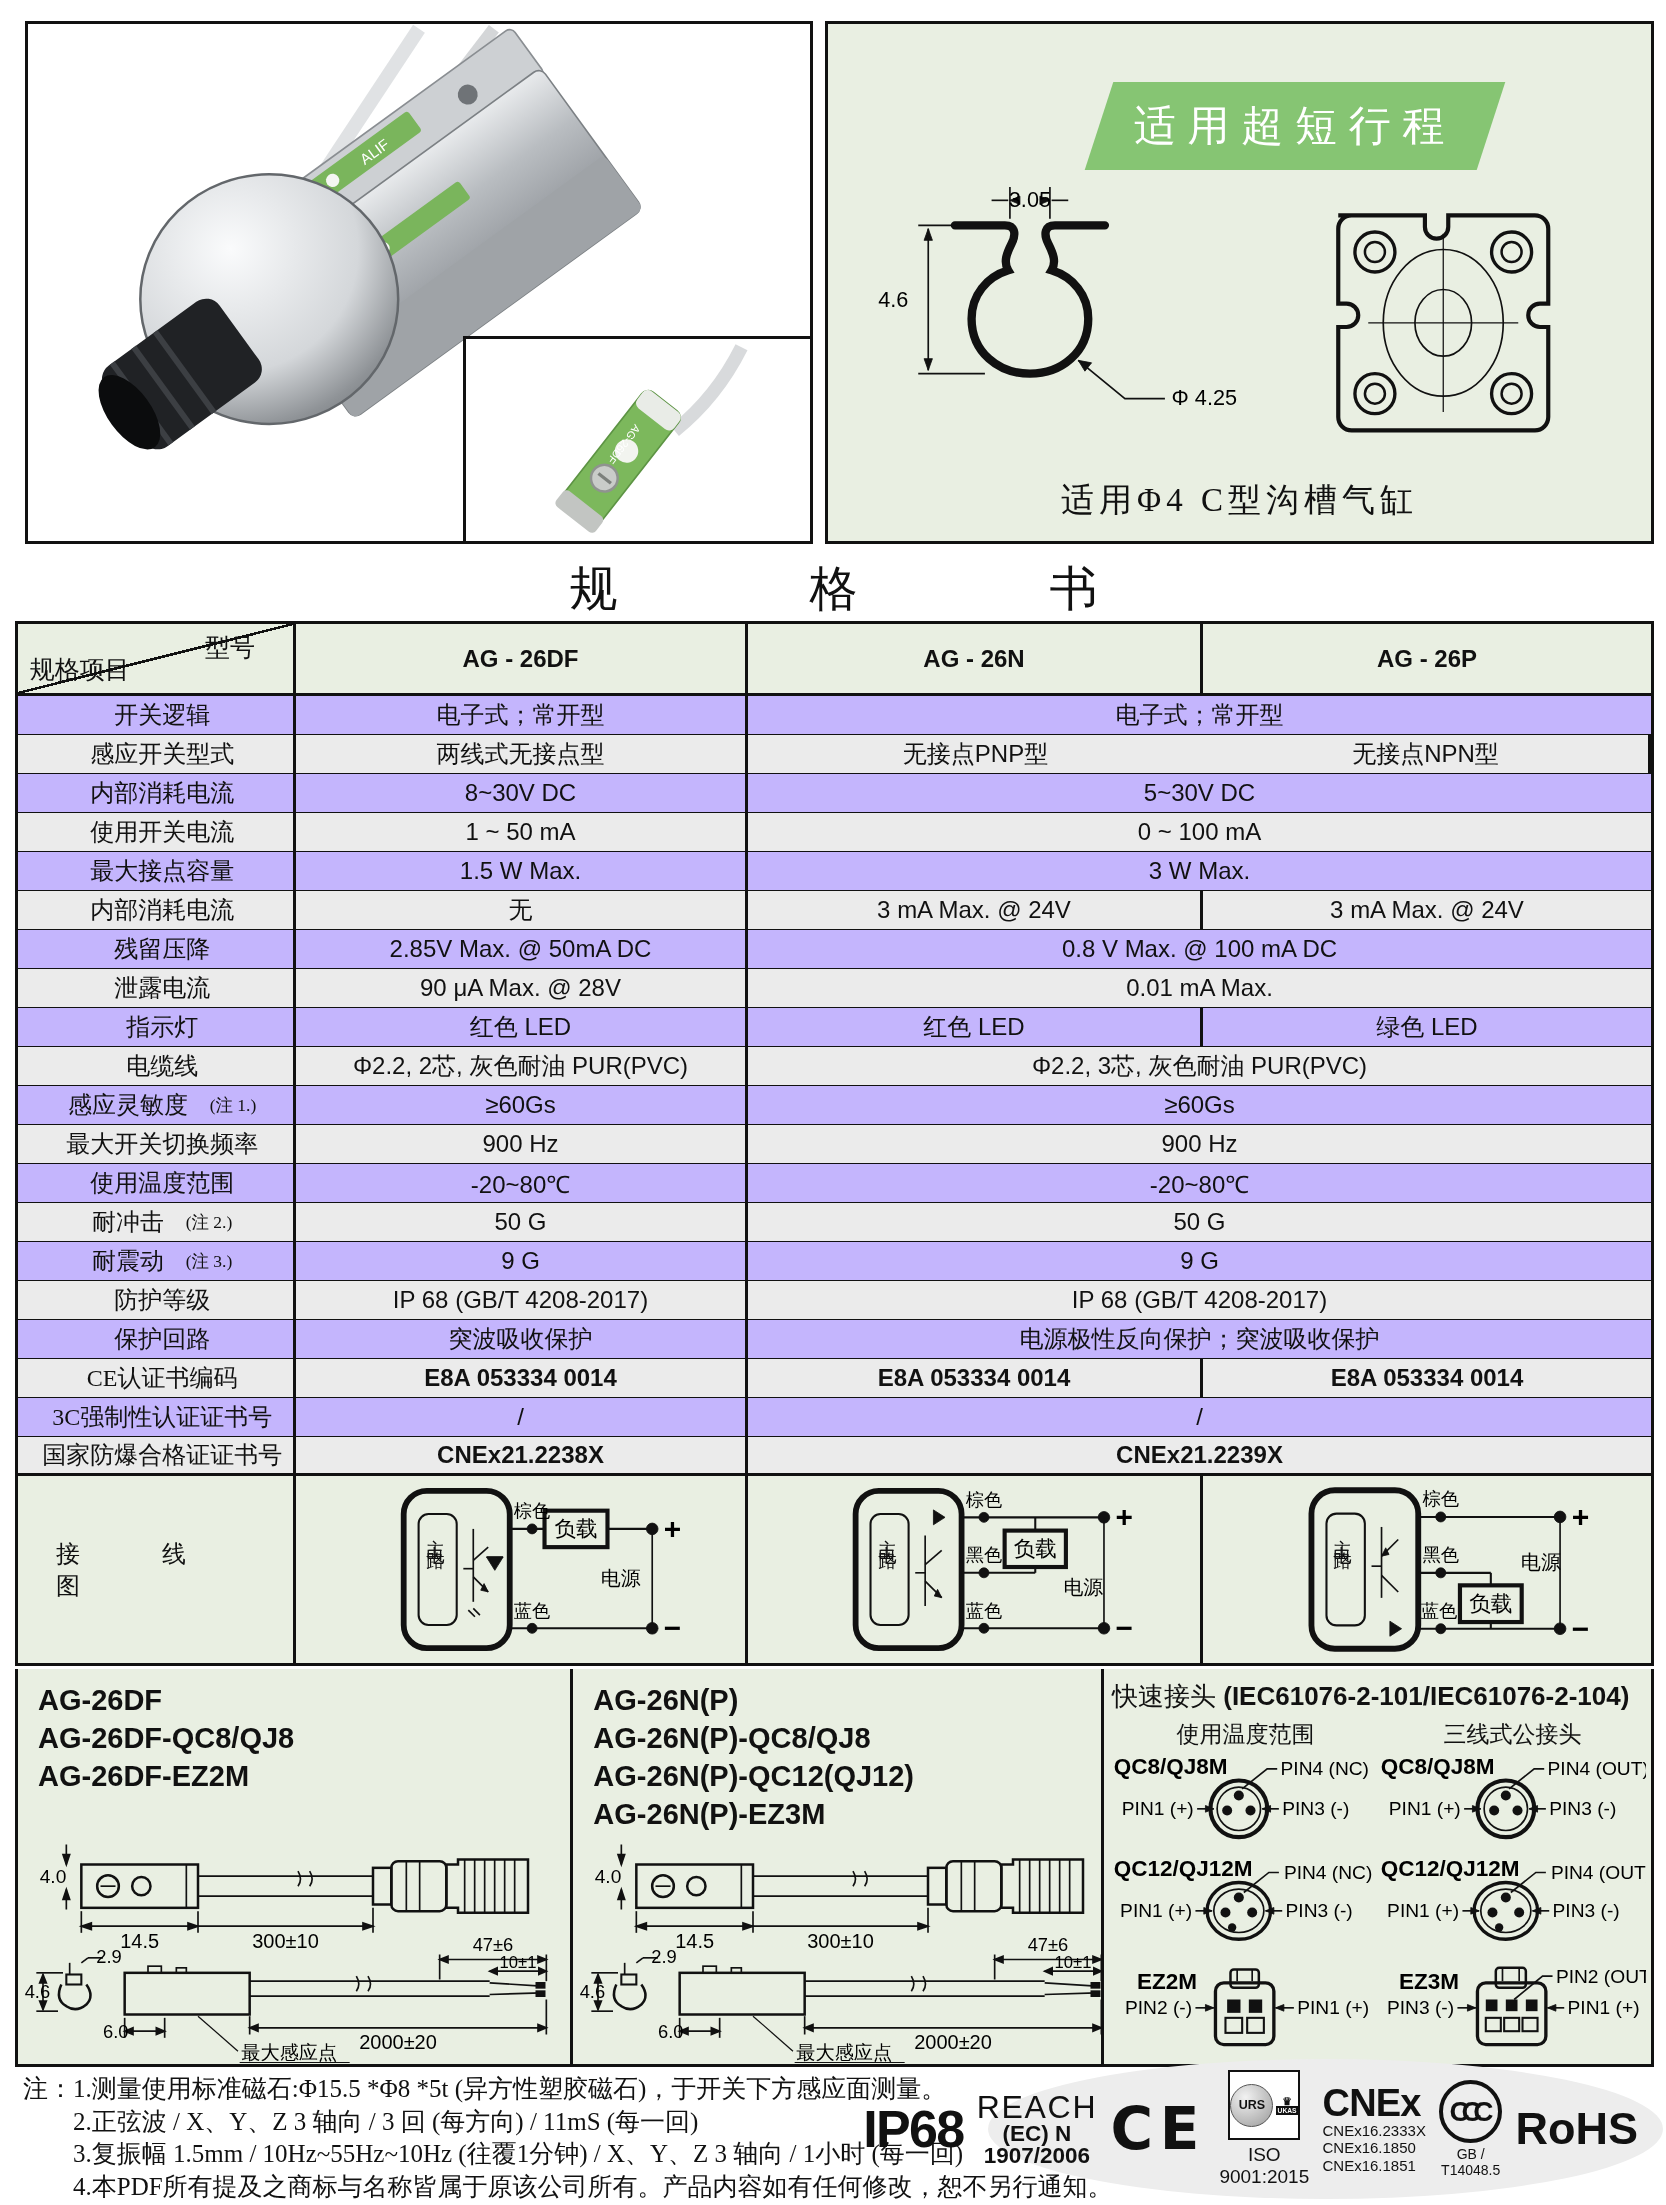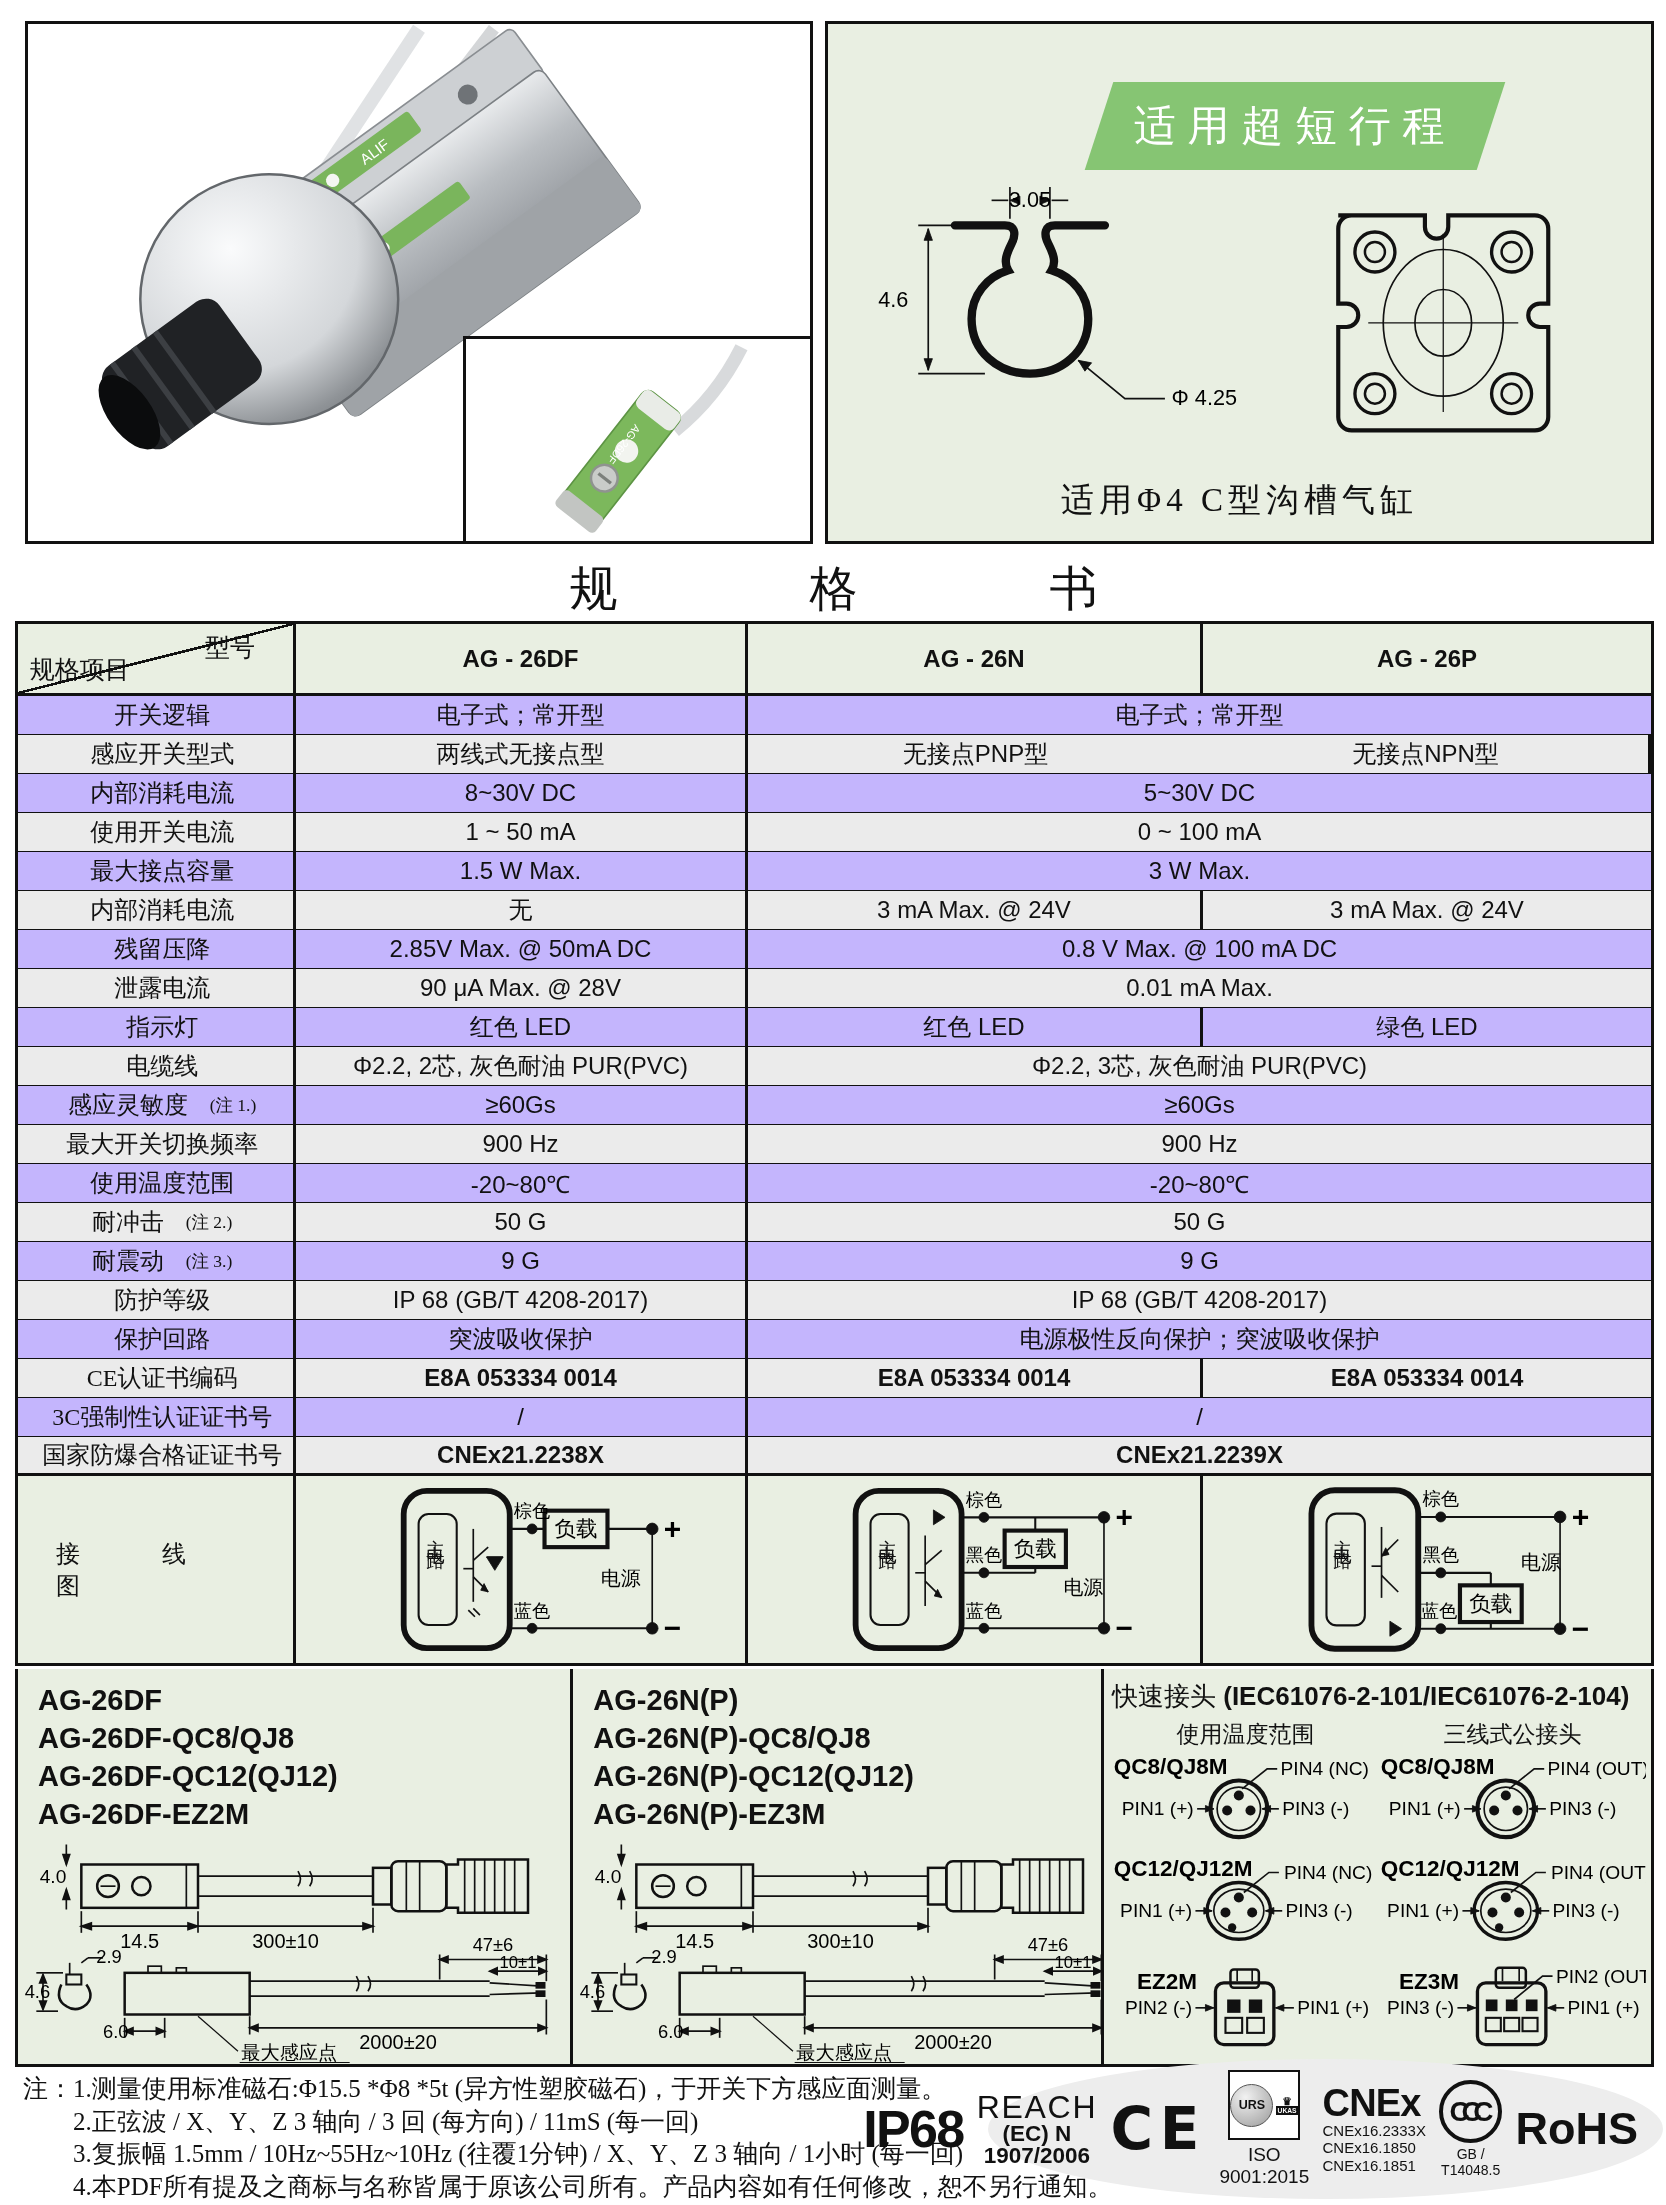--- a/index.html
+++ b/index.html
@@ -429,21 +429,20 @@
       </div>
     </div>
   </div>
 
   <div class="panels">
 
     <div class="panel" style="width:553px">
       <div class="panel-models">
         <div>AG-26DF</div>
         <div>AG-26DF-QC8/QJ8</div>
-        <div>AG-26DF-QC12(QJ12)</div>
         <div>AG-26DF-EZ2M</div>
       </div>
       <svg class="panel-draw" viewBox="0 0 648 296">
         <g stroke="#111" fill="none" stroke-width="2">
           <line x1="52" y1="34" x2="52" y2="58"></line>
             <path d="M52 58 l-4 -12 h8 z" fill="#111"></path>
           <line x1="52" y1="112" x2="52" y2="88"></line>
             <path d="M52 88 l-4 12 h8 z" fill="#111"></path>
           <rect x="70" y="58" width="140" height="52" stroke-width="3"></rect>
           <line x1="196" y1="58" x2="196" y2="110"></line>

